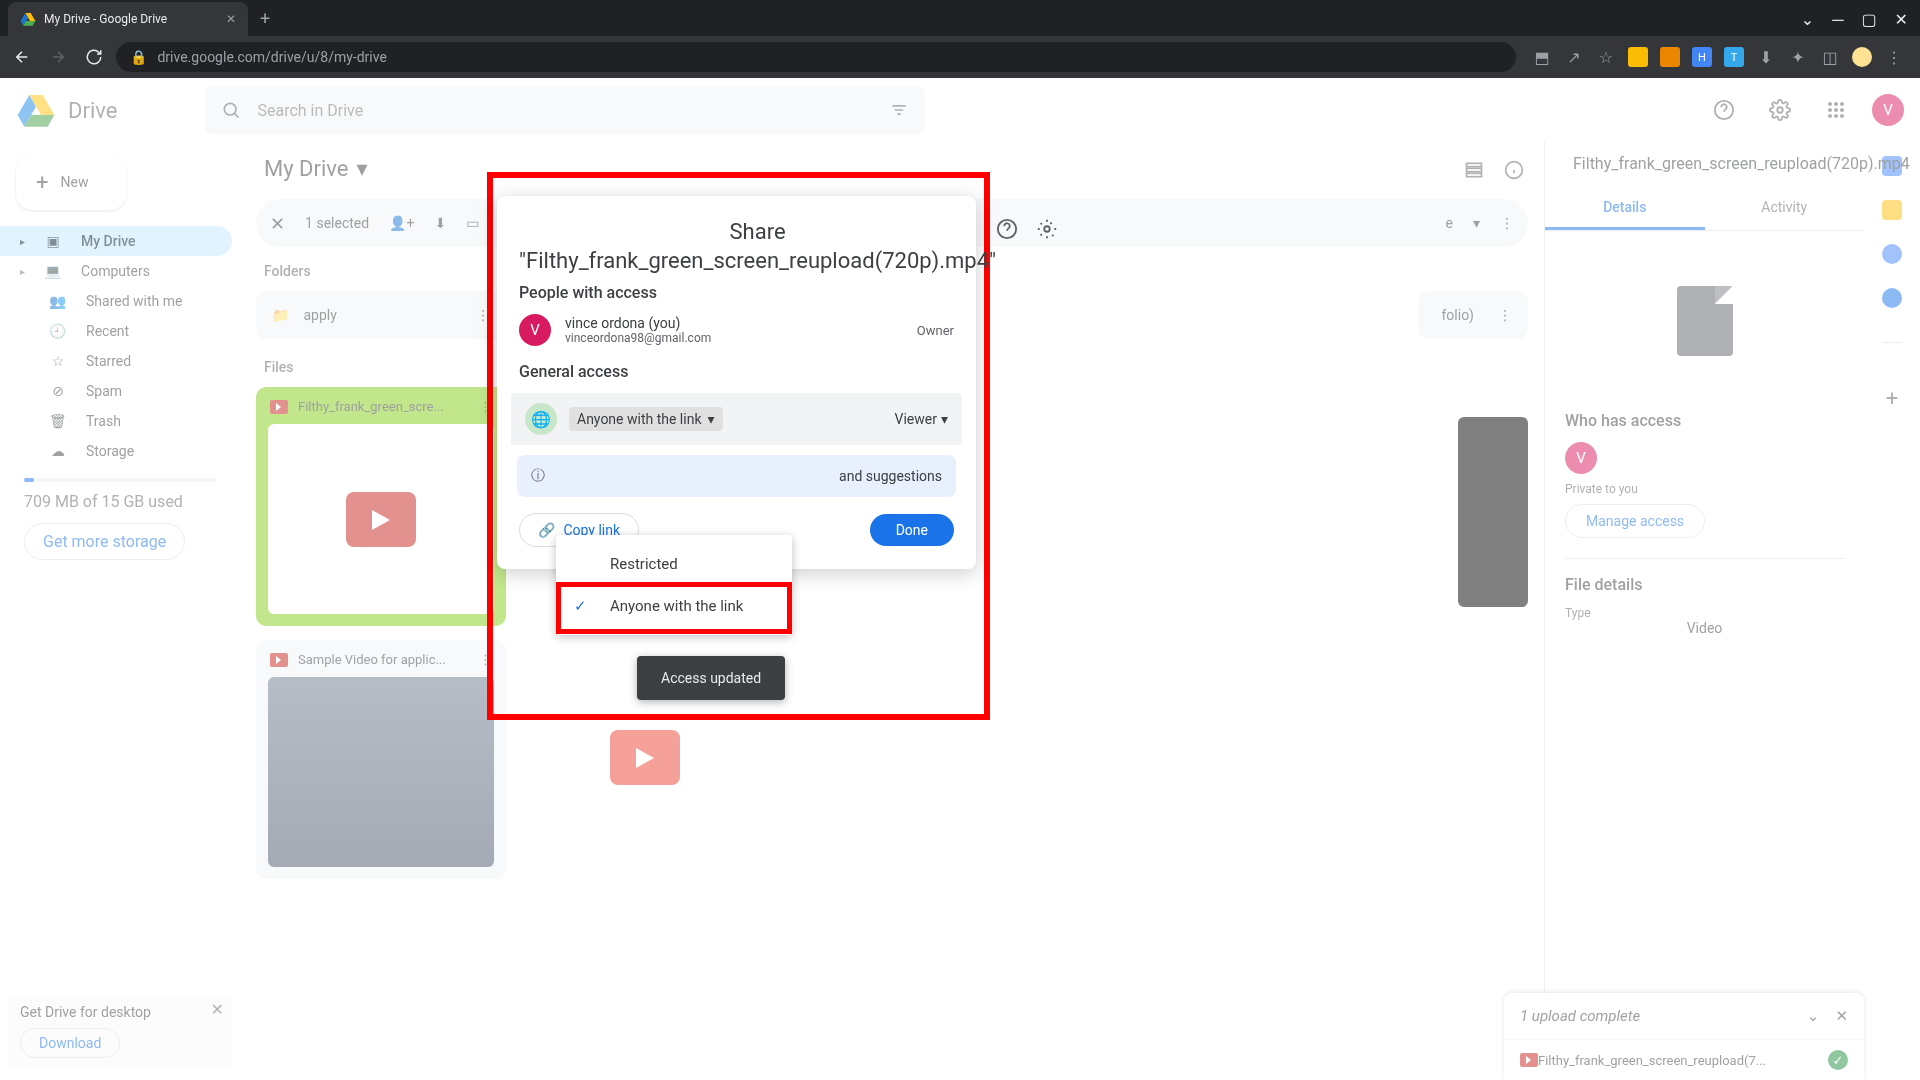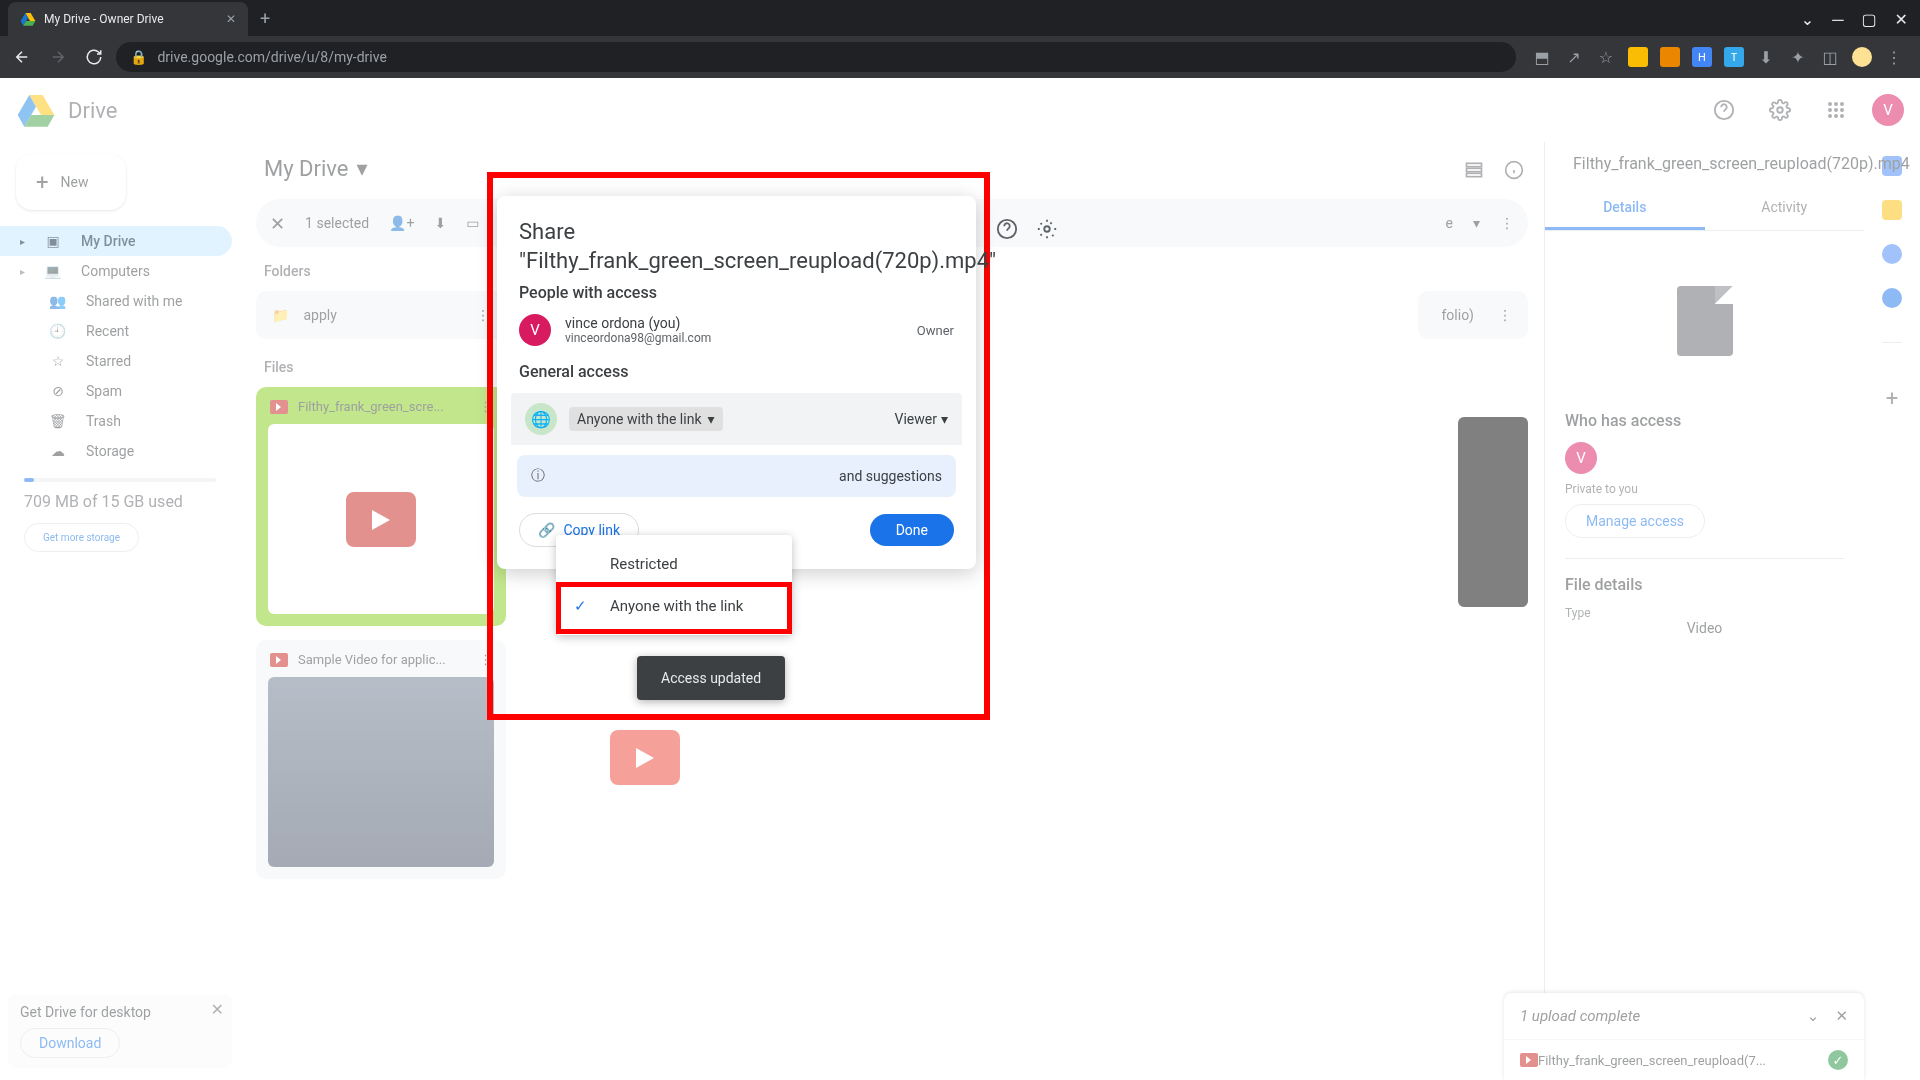--- a/index.html
+++ b/index.html
@@ -32,21 +32,21 @@
 
 .main { display: flex; height: calc(1080px - 78px - 64px); }
 .sidebar { width: 240px; padding: 8px; }
 .new-btn { width: 110px; height: 56px; border-radius: 16px; box-shadow: 0 1px 3px rgba(0,0,0,0.2); display: flex; align-items: center; gap: 12px; padding: 0 20px; margin: 4px 0 16px 8px; cursor: pointer; font-size: 14px; color:#3c4043;}
 .nav-item { display: flex; align-items: center; gap: 18px; padding: 7px 20px; border-radius: 0 20px 20px 0; color: #3c4043; font-size: 14px; cursor: pointer; margin-left:-8px;}
 .nav-item.active { background: #c2e7ff; color: #001d35; font-weight: 500; }
 .nav-icon { width: 20px; display:flex; justify-content:center; }
 .storage-bar { margin: 12px 16px 6px; height: 4px; background: #e8eaed; border-radius: 2px; }
 .storage-fill { height: 100%; width: 5%; background: #1a73e8; border-radius: 2px; }
 .storage-text { font-size: 16px; color: #5f6368; padding: 4px 16px 12px; }
-.storage-btn { margin: 0 16px; border: 1px solid #dadce0; border-radius: 20px; padding: 8px 18px; color: #1a73e8; font-size: 10px; cursor:pointer; display:inline-block;}
+.storage-btn { margin: 0 16px; border: 1px solid #dadce0; border-radius: 20px; padding: 8px 18px; color: #1a73e8; font-size: 16px; cursor:pointer; display:inline-block;}
 
 .content { flex: 1; padding: 0 16px; position: relative; }
 .breadcrumb { display: flex; align-items: center; gap: 8px; padding: 14px 8px; font-size: 22px; color: #3c4043; }
 .content-actions { position: absolute; right: 20px; top: 18px; display: flex; gap: 20px; color:#5f6368; }
 .selection-bar { background: #f1f3f4; border-radius: 30px; height: 48px; display: flex; align-items: center; padding: 0 14px; gap: 20px; color: #3c4043; font-size: 14px; margin: 4px 0 16px;}
 .sel-spacer { flex:1; }
 .section-label { font-size: 14px; color: #5f6368; font-weight: 500; margin: 6px 8px 12px; }
 .folder-row { display: flex; gap: 14px; margin-bottom: 20px; }
 .folder-chip { flex: 0 0 250px; background: #f1f3f4; border-radius: 10px; height: 48px; display: flex; align-items: center; gap: 14px; padding: 0 16px; color: #3c4043; font-size: 14px; }
 .folder-icon { color: #5f6368; }
@@ -89,21 +89,21 @@
 
 
 .desktop-promo { position: absolute; bottom: 12px; left: 8px; width: 224px; background: #f8f9fa; border-radius: 8px; padding: 10px 12px; }
 .desktop-promo .close { position:absolute; right:8px; top:6px; color:#5f6368; cursor:pointer;}
 .download-btn { border:1px solid #dadce0; border-radius: 20px; padding: 6px 18px; font-size:14px; color:#1a73e8; margin-top:8px; display:inline-block; cursor:pointer;}
 
 
 .scrim { position: absolute; inset: 78px 0 0 0; background: rgba(255,255,255,0.5); }
 .red-box-outer { position: absolute; left: 487px; top: 172px; width: 503px; height: 548px; border: 6px solid red; }
 .modal { position: absolute; left: 497px; top: 196px; width: 479px; background: #fff; border-radius: 8px; box-shadow: 0 4px 20px rgba(0,0,0,.2); padding: 22px; }
-.modal-head { display:flex; align-items:flex-start; }
+.modal-head { display:flex; align-items:flex-start;text-align:center; }
 .modal-title { font-size: 22px; color: #3c4043; flex:1; line-height:1.3;}
 .modal-icons { display:flex; gap:18px; color:#5f6368;}
 .add-people { border:1px solid #80868b; border-radius:6px; padding: 14px 16px; margin: 16px 0; color:#5f6368; font-size:15px; cursor:text;}
 .modal-sec { font-size:16px; color:#3c4043; margin: 8px 0 12px; font-weight:500;}
 .person-row { display:flex; align-items:center; gap:14px; margin-bottom:16px;}
 .person-name { font-size:14px; color:#3c4043;}
 .person-email { font-size:12px; color:#5f6368;}
 .person-role { margin-left:auto; font-size:13px; color:#5f6368;}
 .ga-row { background:#f1f3f4; border-radius:4px 4px 0 0; display:flex; align-items:center; gap:12px; padding: 10px 14px; margin: 0 -8px;}
 .globe-icon { width:32px; height:32px; border-radius:50%; background:#c8e6c9; display:flex; align-items:center; justify-content:center; color:#1e8e3e;}
@@ -137,21 +137,21 @@
   </div>
   <div class="tab-bar">
     <div class="tab">
       <span class="tab-favicon">
         <svg viewBox="0 0 24 24" width="16" height="16">
             <path fill="#FFC107" d="M8 3l8 0 7 12-8 0z"></path>
             <path fill="#1976D2" d="M1 15l7-12 4 7-7 12z"></path>
             <path fill="#4CAF50" d="M5 22l4-7 14 0-4 7z"></path>
           </svg>
       </span>
-      <span>My Drive - Owner Drive</span>
+      <span>My Drive - Google Drive</span>
       <span class="tab-close">✕</span>
     </div>
     <span class="new-tab">+</span>
   </div>
   <div class="nav-bar">
     <div class="nav-btn">
         <svg width="18" height="18" viewBox="0 0 24 24" fill="none" stroke="#e8eaed" stroke-width="2">
           <path d="M19 12H5m7-7l-7 7 7 7"></path>
         </svg>
       </div>
@@ -190,20 +190,34 @@
 
 <div class="app-header">
   <span class="drive-logo">
     <svg viewBox="0 0 24 24" width="40" height="40">
         <path fill="#FFC107" d="M8 3h8l7 12h-8z"></path>
         <path fill="#1E88E5" d="M1 15L8 3l4 7-7 12z"></path>
         <path fill="#43A047" d="M5 22l4-7h14l-4 7z"></path>
       </svg>
   </span>
   <span class="app-name">Drive</span>
+  <div class="search-box">
+    <span>
+        <svg width="20" height="20" viewBox="0 0 24 24" fill="none" stroke="#5f6368" stroke-width="2">
+          <circle cx="11" cy="11" r="7"></circle>
+          <path d="M21 21l-5-5"></path>
+        </svg>
+      </span>
+    <input placeholder="Search in Drive" style="">
+    <span>
+        <svg width="20" height="20" viewBox="0 0 24 24" fill="none" stroke="#5f6368" stroke-width="2">
+          <path d="M4 7h16M7 12h10M10 17h4"></path>
+        </svg>
+      </span>
+  </div>
   <div class="header-actions">
     <div class="header-icon">
         <svg width="22" height="22" viewBox="0 0 24 24" fill="none" stroke="#5f6368" stroke-width="2">
           <circle cx="12" cy="12" r="10"></circle>
           <path d="M9 9a3 3 0 115 2c-1 1-2 1.5-2 3m0 3h0"></path>
         </svg>
       </div>
     <div class="header-icon">
         <svg width="22" height="22" viewBox="0 0 24 24" fill="none" stroke="#5f6368" stroke-width="2">
           <circle cx="12" cy="12" r="3"></circle>

